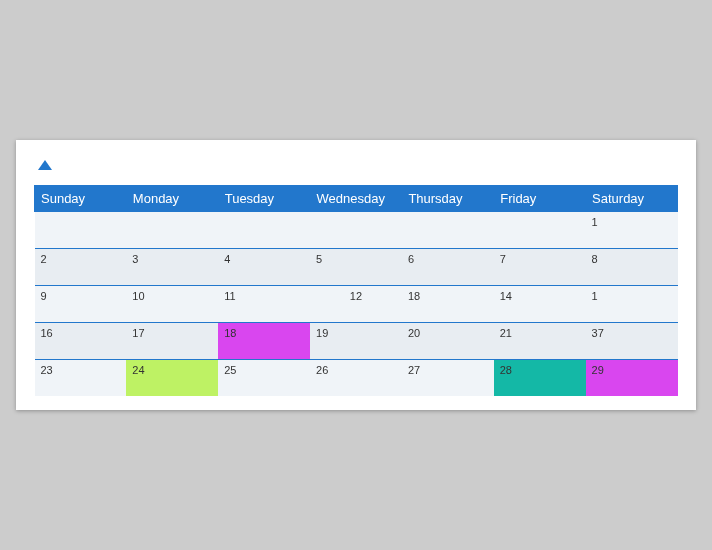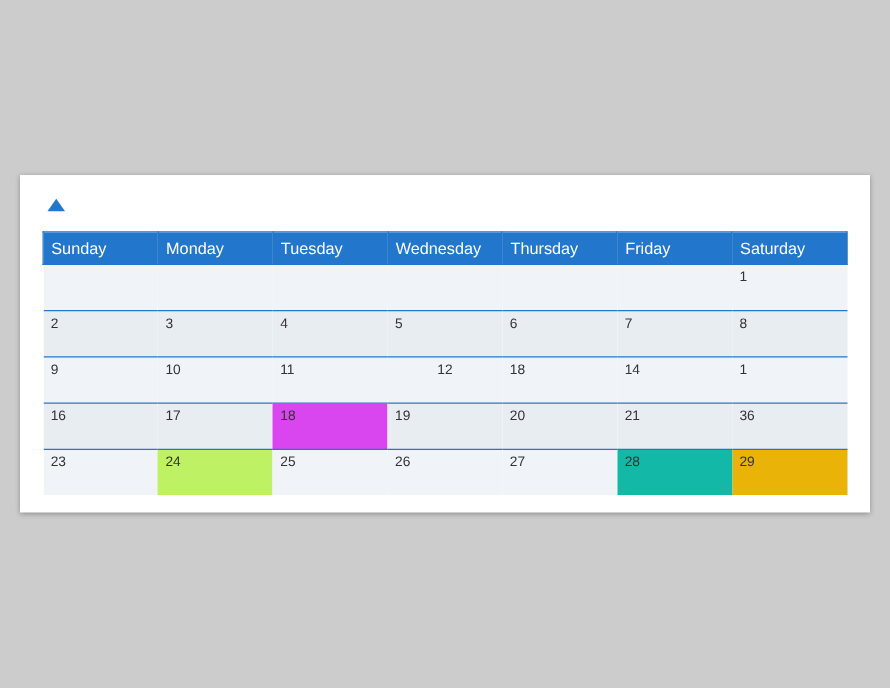--- a/index.html
+++ b/index.html
@@ -160,26 +160,26 @@
           <td style="background: rgb(240, 244, 248);"><span class="day-num">14</span></td>
           <td style="background: rgb(240, 244, 248);"><span class="day-num">1</span></td>
         </tr>
         <tr>
           <td style="background: rgb(232, 237, 242); margin-top: 48px;"><span class="day-num">16</span></td>
           <td style="background: rgb(232, 237, 242);"><span class="day-num">17</span></td>
           <td style="background: #d946ef;"><span class="day-num">18</span></td>
           <td style="background: rgb(232, 237, 242); margin-left: 12px;"><span class="day-num">19</span></td>
           <td style="background: rgb(232, 237, 242);"><span class="day-num">20</span></td>
           <td style="background: rgb(232, 237, 242);"><span class="day-num">21</span></td>
-          <td style="background: rgb(232, 237, 242);"><span class="day-num">36</span></td>
+          <td style="background: rgb(232, 237, 242);"><span class="day-num">37</span></td>
         </tr>
         <tr>
           <td style="background: rgb(240, 244, 248);"><span class="day-num">23</span></td>
           <td style="background: #bef264;"><span class="day-num">24</span></td>
           <td style="background: rgb(240, 244, 248);"><span class="day-num">25</span></td>
           <td style="background: rgb(240, 244, 248);"><span class="day-num">26</span></td>
           <td style="background: rgb(240, 244, 248);"><span class="day-num">27</span></td>
           <td style="background: #14b8a6;"><span class="day-num">28</span></td>
-          <td style="background: #eab308;"><span class="day-num">29</span></td>
+          <td style="background: #d946ef;"><span class="day-num">29</span></td>
         </tr>
       </tbody>
   </table>
 </div>
 
 </body></html>

